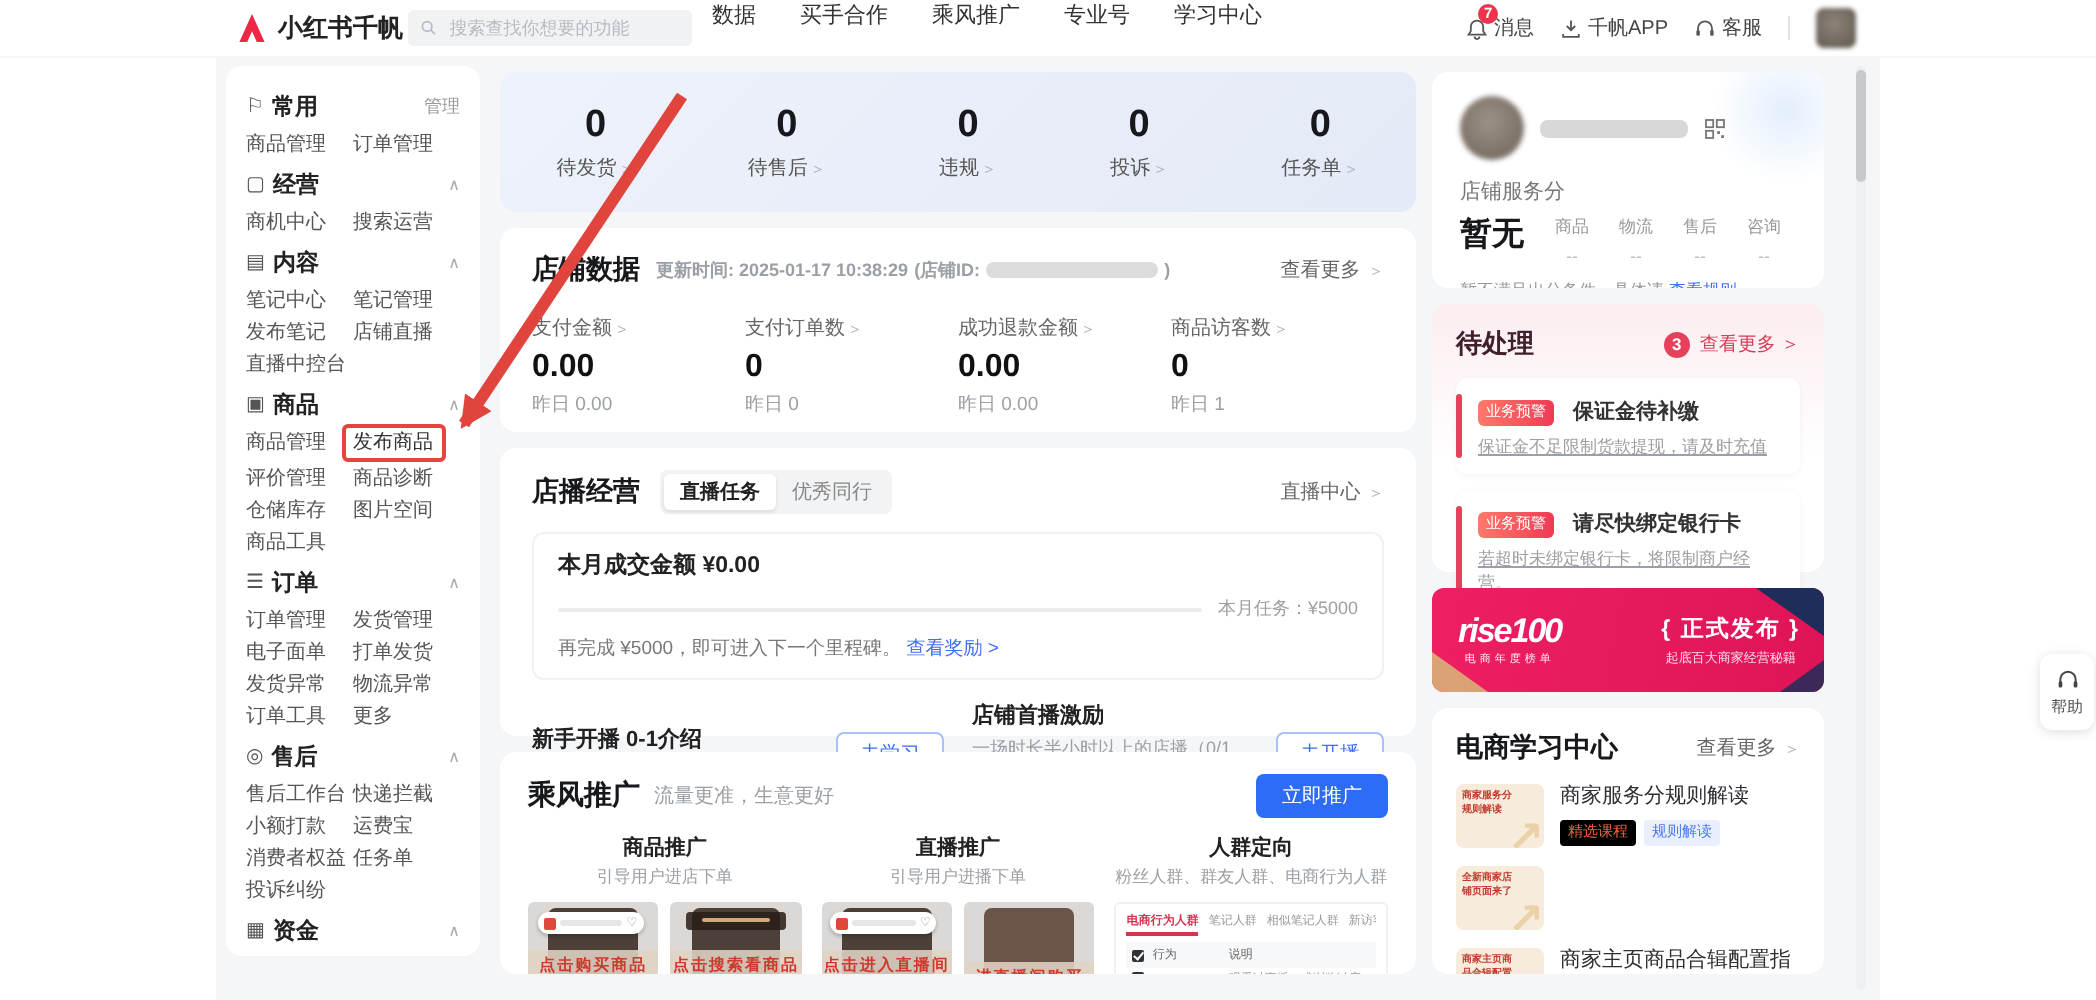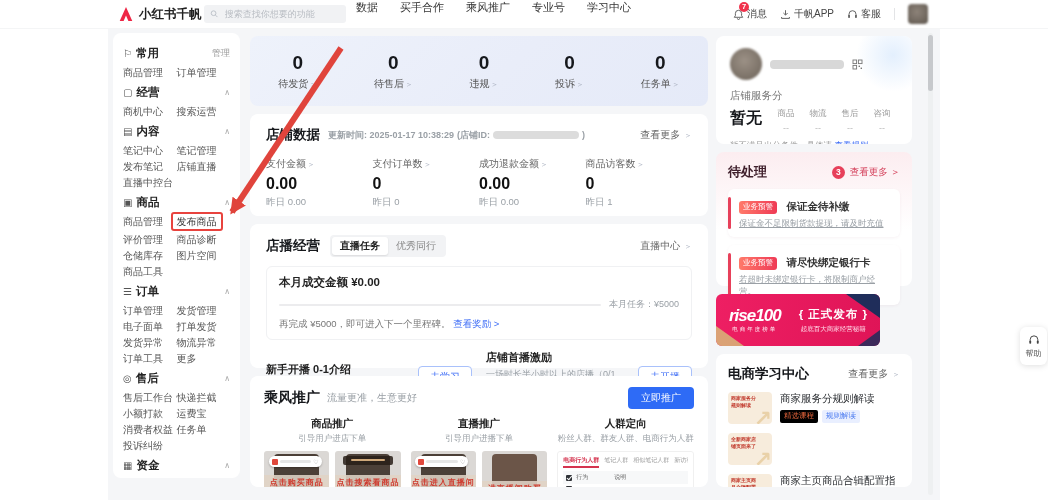--- a/index.html
+++ b/index.html
@@ -127,21 +127,21 @@
   .tbadge{margin-left:auto;background:#e7405a;color:#fff;border-radius:50%;min-width:13px;height:13px;font-size:8.5px;
           display:flex;align-items:center;justify-content:center;font-weight:bold;}
   .todo-more{font-size:9.5px;color:#d4405a;margin-left:5px;cursor:pointer;}
   .titem{background:#fff;border-radius:6px;padding:7px 9px 7px 11px;margin-top:8px;position:relative;
          box-shadow:0 1px 3px rgba(120,40,60,.06);}
   .titem::before{content:"";position:absolute;left:0;top:8px;bottom:8px;width:3px;border-radius:2px;background:#e7405a;}
   .ttag{display:inline-block;background:linear-gradient(90deg,#ff7a6a,#ef3a55);color:#fff;font-size:7.5px;
         border-radius:3px;padding:1.5px 4px;margin-right:5px;vertical-align:1px;}
   .tt{font-size:10.5px;font-weight:bold;color:#333;}
   .td{font-size:8.5px;color:#9aa0a6;margin-top:4px;text-decoration:underline;}
-  .banner{left:716px;top:294px;width:164px;height:52px;border-radius:6px;
+  .banner{left:716px;top:294px;width:196px;height:52px;border-radius:6px;
           background:linear-gradient(100deg,#ee1f63,#df1457);overflow:hidden;display:flex;align-items:center;cursor:pointer;}
   .corner-tr{position:absolute;right:0;top:0;width:0;height:0;border-top:24px solid #1f2d5a;border-left:34px solid transparent;}
   .corner-br{position:absolute;right:0;bottom:0;width:0;height:0;border-bottom:16px solid #1f2d5a;border-left:22px solid transparent;opacity:.85;}
   .corner-bl{position:absolute;left:0;bottom:0;width:0;height:0;border-bottom:20px solid #d8b078;border-right:28px solid transparent;opacity:.9;}
   .b-left{margin-left:13px;color:#fff;text-align:center;position:relative;z-index:2;}
   .b-logo{font-size:17px;font-weight:800;font-style:italic;letter-spacing:-1px;line-height:1;}
   .b-sub{font-size:5.5px;letter-spacing:2px;margin-top:2px;opacity:.92;}
   .b-right{margin-left:auto;margin-right:12px;color:#fff;text-align:center;position:relative;z-index:2;}
   .b-t{font-size:11.5px;font-weight:bold;letter-spacing:1px;}
   .b-st{font-size:6.5px;margin-top:3px;color:#ffdbe9;}

